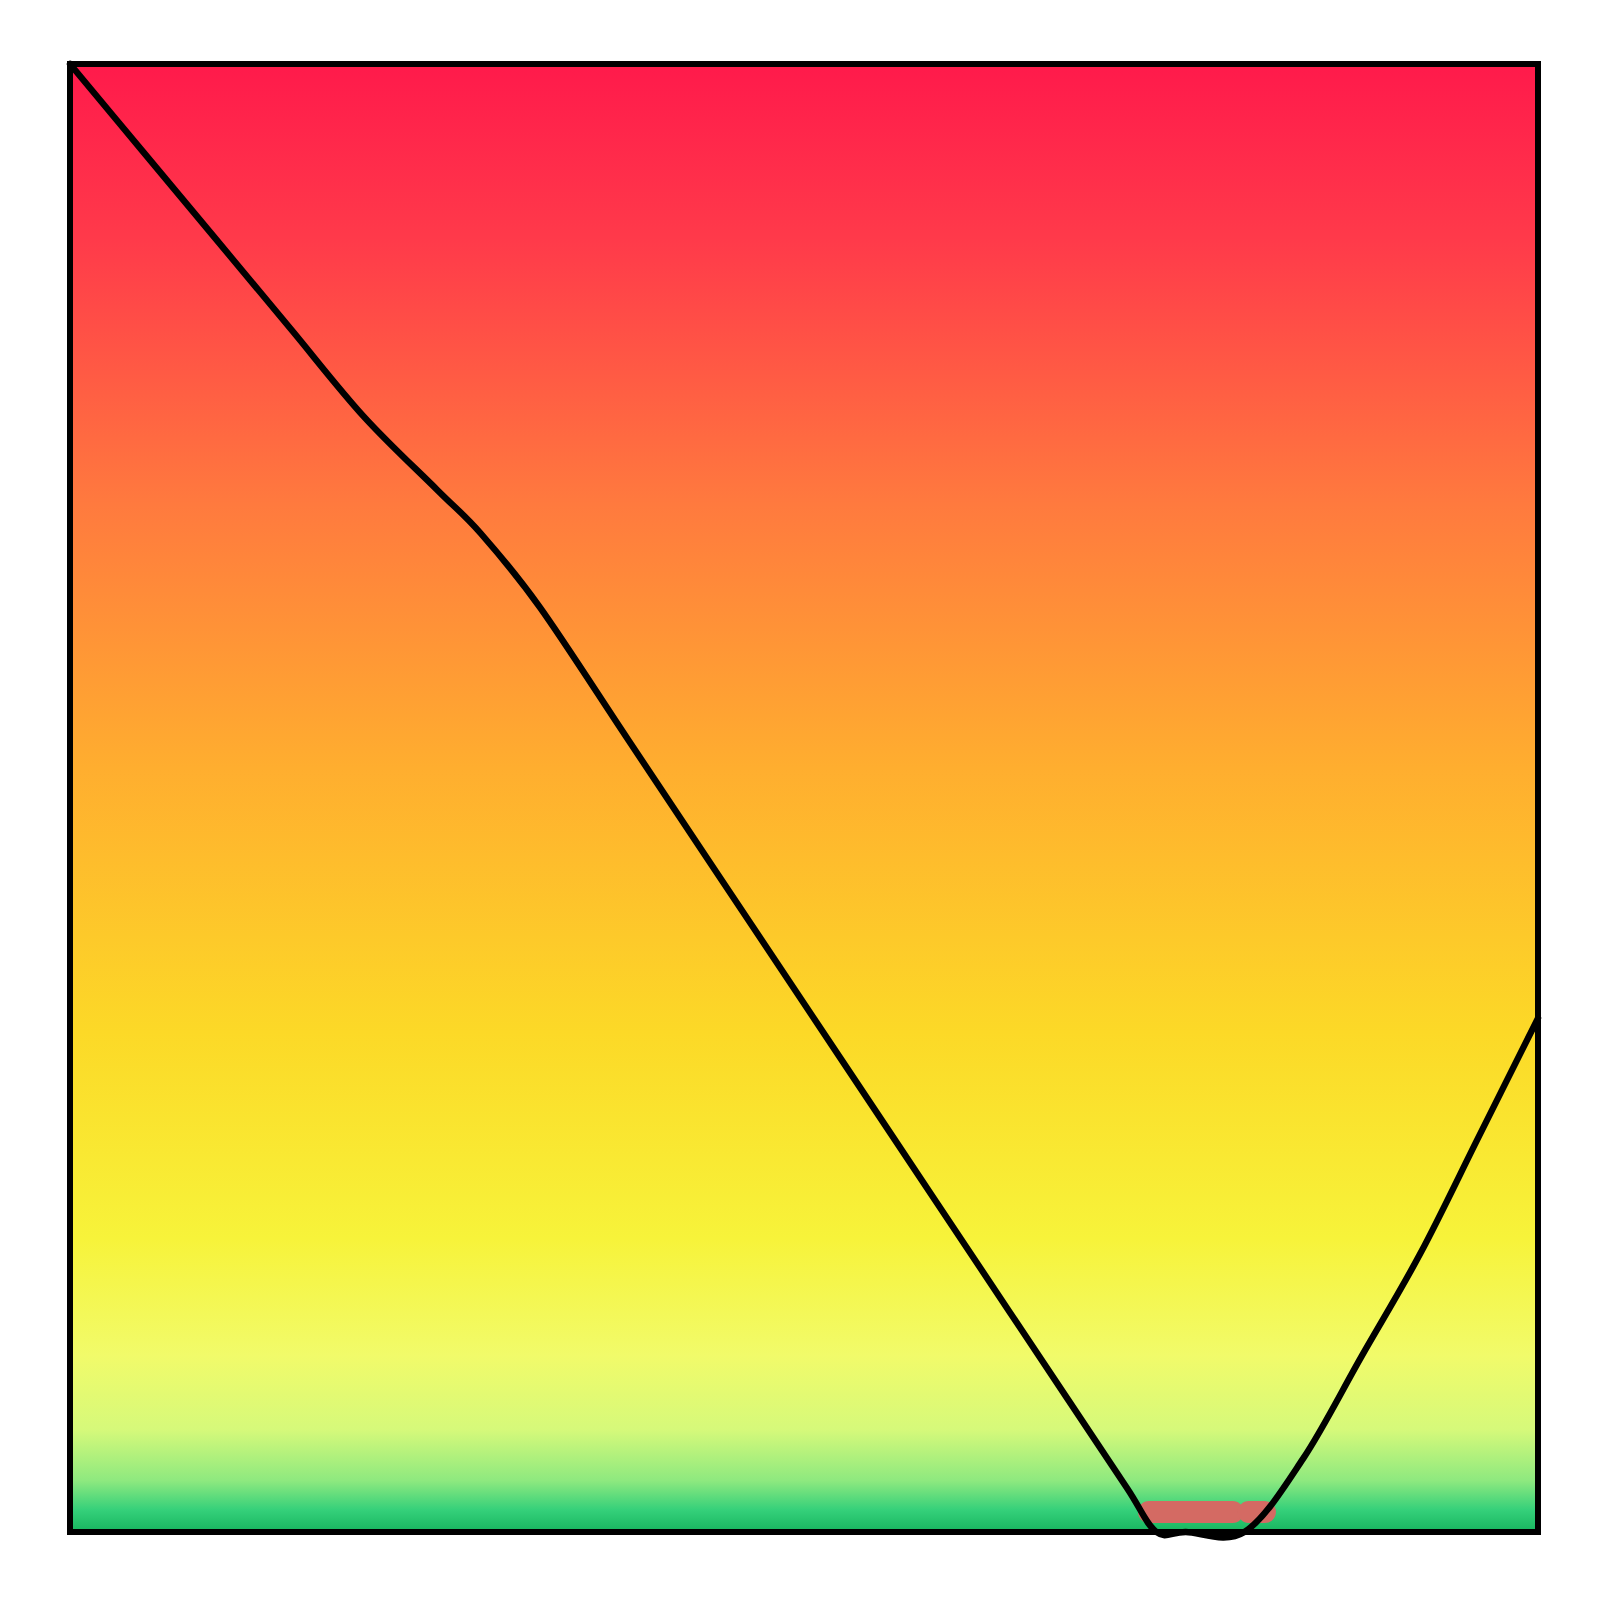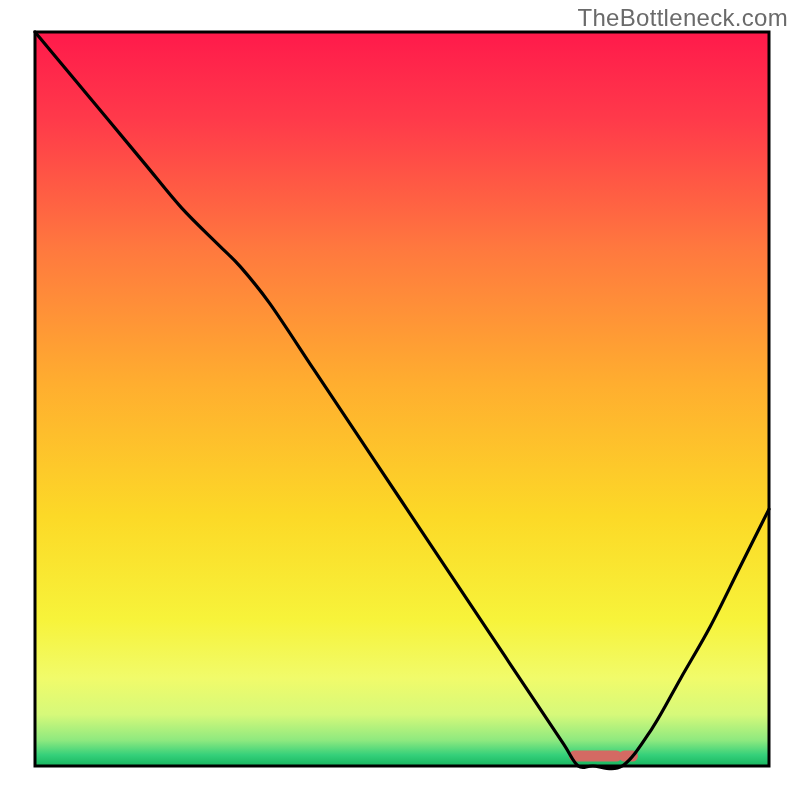--- a/index.html
+++ b/index.html
@@ -29,21 +29,20 @@
   svg {
     position: absolute;
     top: 0;
     left: 0;
   }
 </style>
 </head>
 <body>
 
 <div class="stage">
-  <div class="watermark">TheBottleneck.com</div>
   <svg id="chart-svg" width="800" height="800" viewBox="0 0 800 800">
       <defs>
         <linearGradient id="bg-grad" x1="0" y1="0" x2="0" y2="1">
           <stop offset="0%" stop-color="#ff1a4b"></stop>
           <stop offset="12%" stop-color="#ff3a4a"></stop>
           <stop offset="30%" stop-color="#ff7a3e"></stop>
           <stop offset="48%" stop-color="#ffae2f"></stop>
           <stop offset="66%" stop-color="#fcd927"></stop>
           <stop offset="80%" stop-color="#f7f33a"></stop>
           <stop offset="88%" stop-color="#f1fb6a"></stop>

